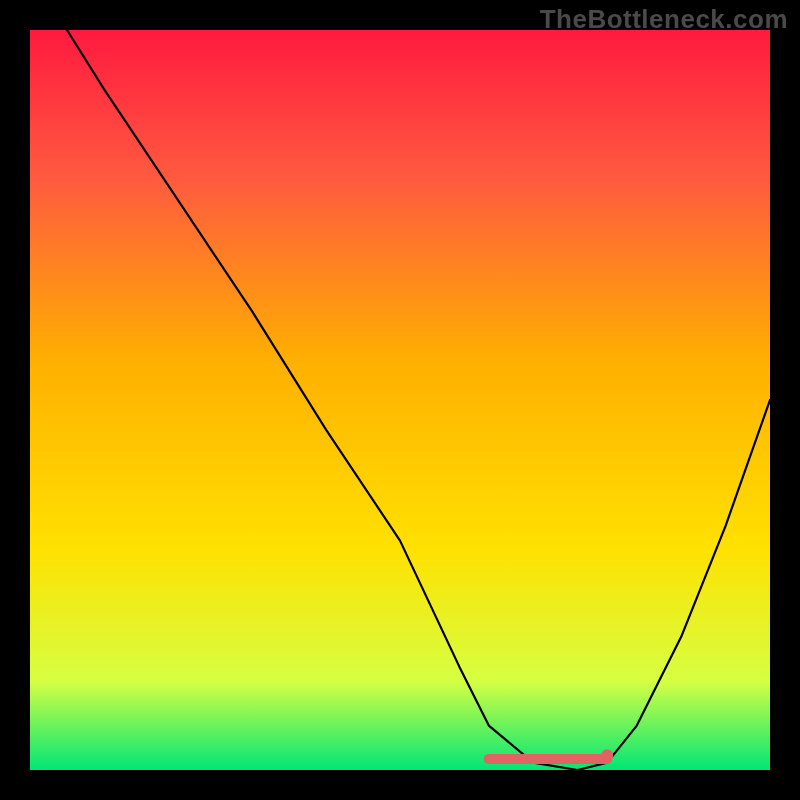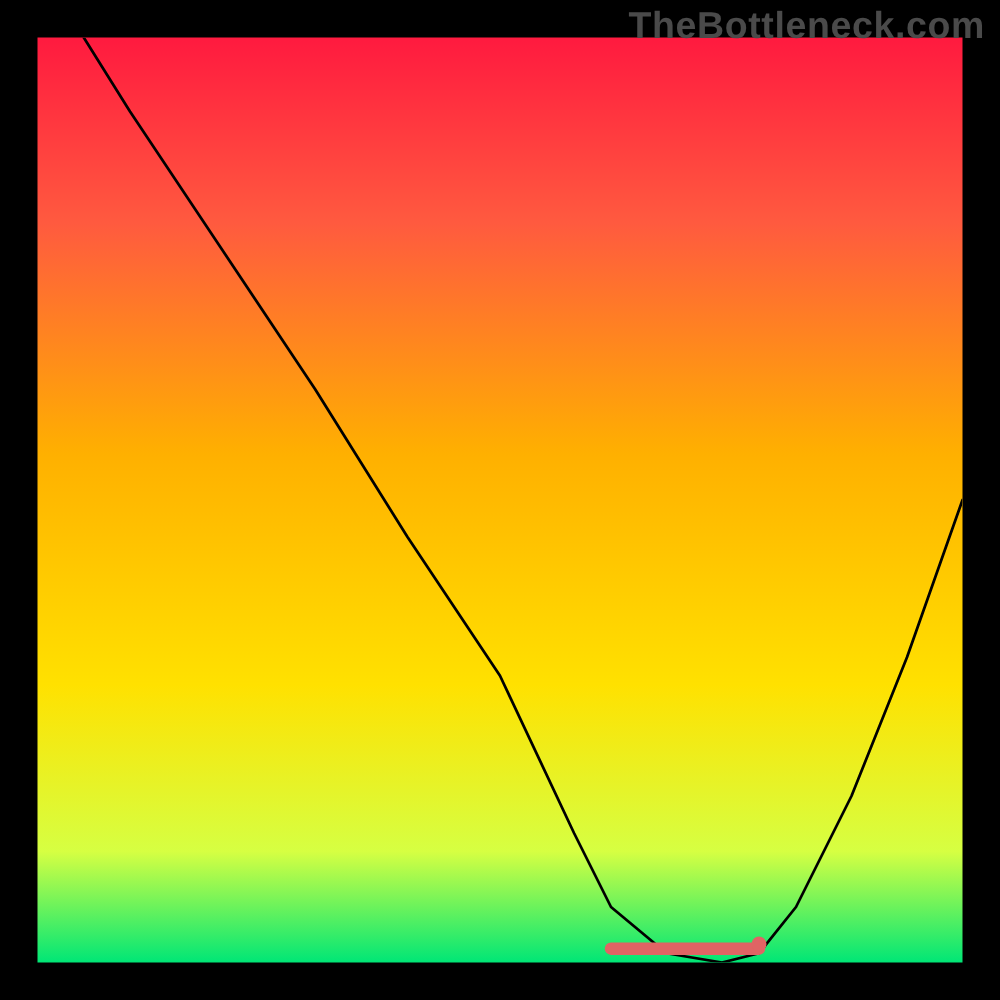--- a/index.html
+++ b/index.html
@@ -9,21 +9,21 @@
     width: 800px;
     height: 800px;
     background: #000;
   }
   .watermark {
     position: absolute;
     top: 4px;
     right: 12px;
     color: #4a4a4a;
     font-family: Arial, Helvetica, sans-serif;
-    font-size: 30px;
+    font-size: 26px;
     font-weight: 600;
     letter-spacing: 0.5px;
     z-index: 200;
     user-select: none;
   }
   .plot {
     position: absolute;
     left: 30px;
     top: 30px;
     width: 740px;

